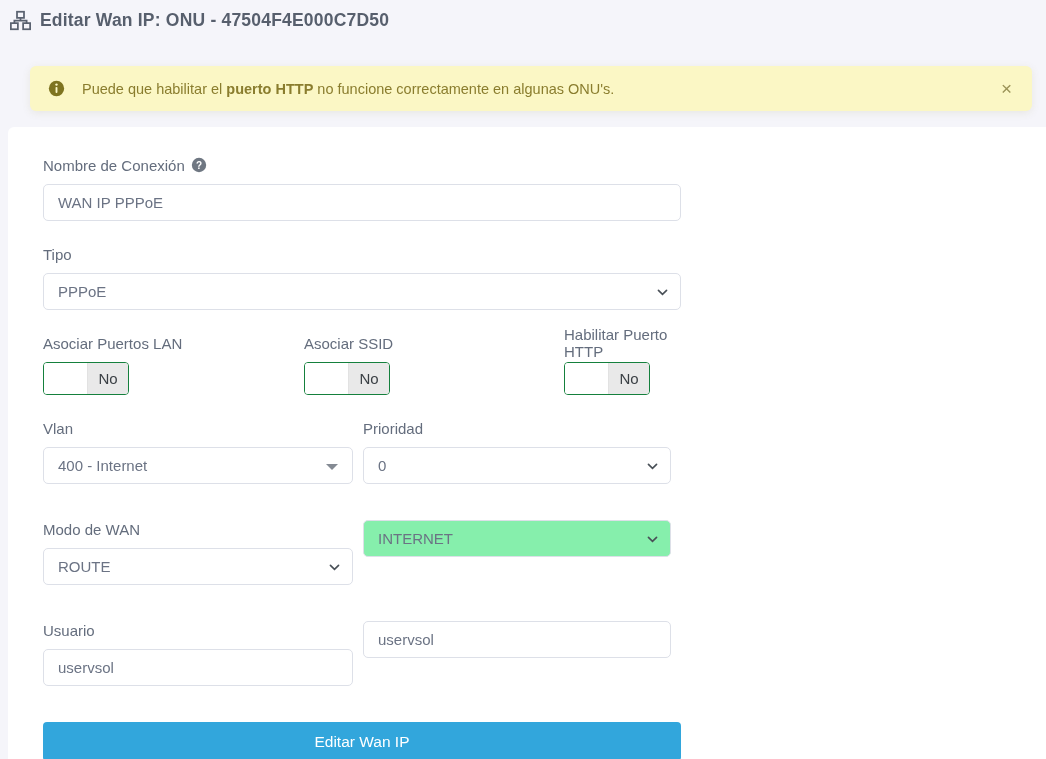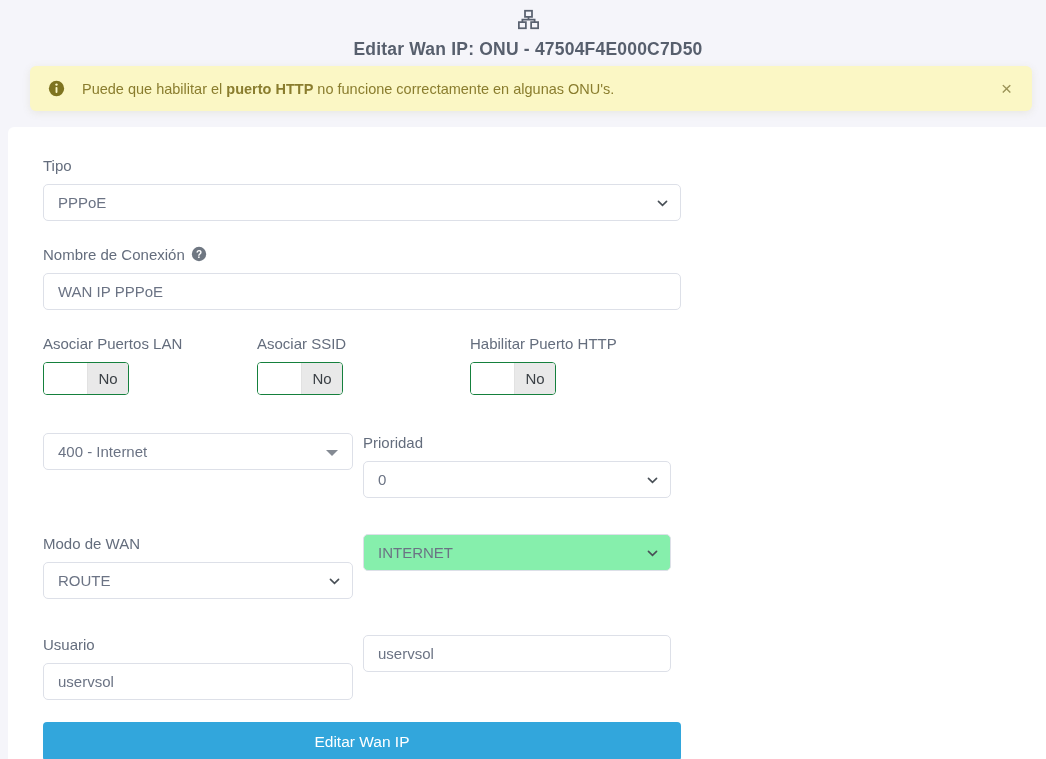--- a/index.html
+++ b/index.html
@@ -7,21 +7,21 @@
   body {
     width:1046px; height:759px;
     background:#f5f5fa;
     font-family:"Liberation Sans", sans-serif;
     overflow:hidden;
   }
 
   
   .page-header {
     display:flex; align-items:center; gap:9px;
-    margin:9px 0 0 10px; height:23px;flex-direction:column;
+    margin:9px 0 0 10px; height:23px;
   }
   .page-header .hdr-icon { display:flex; align-items:center; color:#5a6270; }
   .page-title {
     font-size:17.5px; font-weight:700; color:#575f6d; letter-spacing:.2px;
   }
 
   
   .alert {
     margin:34px 14px 16px 30px;
     width:1002px; height:45px;
@@ -56,27 +56,28 @@
 
   .field-label {
     display:flex; align-items:center; gap:6px;
     font-size:15px; color:#646d7d;
     height:18px; margin-bottom:10px;
   }
 
   .row { margin-bottom:24px; }
   .row-toggles {
     display:grid; grid-template-columns:214px 213px auto;
-    margin-bottom:38px;
+    margin-bottom:24px;
+    gap:47px;
   }
   .row-2col {
     display:grid; grid-template-columns:310px 308px; column-gap:10px;
     margin-bottom:36px;
   }
-  .row-2col.last { margin-bottom:22px; }
+  .row-2col.last { margin-bottom:36px; }
 
   
   .text-input, .sel, .fake-select {
     width:100%; height:37px;
     border:1px solid #dde0e8; border-radius:5px;
     background:#fff;
     font-size:15px; color:#6b7384;
     padding:0 14px;
     font-family:inherit;
   }
@@ -163,46 +164,46 @@
     </svg>
   </span>
   <span class="alert-text"><span>Puede que habilitar el </span><b>puerto HTTP</b><span> no funcione correctamente en algunas ONU's.</span></span>
   <button class="alert-close">×</button>
 </div>
 
 <div class="card">
   <div class="content">
 
     <div class="row">
+      <div class="field-label">
+        <span>Nombre de Conexión</span>
+        <span class="q-icon">
+          <svg width="16" height="16" viewBox="0 0 20 20">
+            <circle cx="10" cy="10" r="9" fill="#6f7782"></circle>
+            <text x="10" y="14.4" text-anchor="middle" font-size="12.5" font-weight="bold" fill="#ffffff" font-family="Liberation Sans, sans-serif">?</text>
+          </svg>
+        </span>
+      </div>
+      <input class="text-input" type="text" value="WAN IP PPPoE" style="">
+    </div>
+
+    <div class="row">
       <div class="field-label">Tipo</div>
       <div class="sel-wrap">
         <select class="sel">
           <option>PPPoE</option>
         </select>
         <span class="sel-chevron">
           <svg width="13" height="13" viewBox="0 0 16 16" fill="none" stroke="currentColor" stroke-width="2" stroke-linecap="round">
               <path d="M3 6 l5 5 5-5"></path>
             </svg>
         </span>
       </div>
     </div>
 
-    <div class="row">
-      <div class="field-label">
-        <span>Nombre de Conexión</span>
-        <span class="q-icon">
-          <svg width="16" height="16" viewBox="0 0 20 20">
-            <circle cx="10" cy="10" r="9" fill="#6f7782"></circle>
-            <text x="10" y="14.4" text-anchor="middle" font-size="12.5" font-weight="bold" fill="#ffffff" font-family="Liberation Sans, sans-serif">?</text>
-          </svg>
-        </span>
-      </div>
-      <input class="text-input" type="text" value="WAN IP PPPoE" style="">
-    </div>
-
     <div class="row-toggles">
       <div>
         <div class="field-label">Asociar Puertos LAN</div>
         <button class="toggle">
           <span class="toggle-handle"></span>
           <span class="toggle-off-label">No</span>
         </button>
       </div>
       <div>
         <div class="field-label">Asociar SSID</div>
@@ -215,20 +216,21 @@
         <div class="field-label">Habilitar Puerto HTTP</div>
         <button class="toggle">
           <span class="toggle-handle"></span>
           <span class="toggle-off-label">No</span>
         </button>
       </div>
     </div>
 
     <div class="row-2col">
       <div>
+        <div class="field-label">Vlan</div>
         <div class="fake-select">
           <span>400 - Internet</span>
           <span class="sel2-arrow"></span>
         </div>
       </div>
       <div>
         <div class="field-label">Prioridad</div>
         <div class="sel-wrap">
           <select class="sel">
             <option>0</option>

